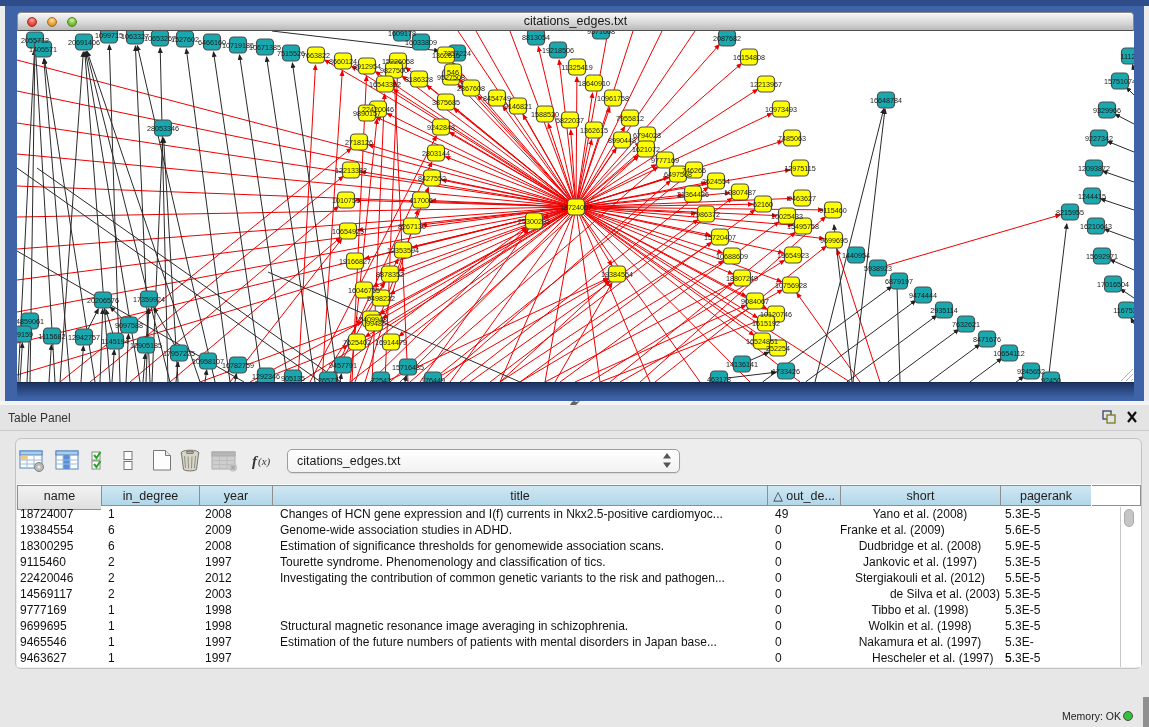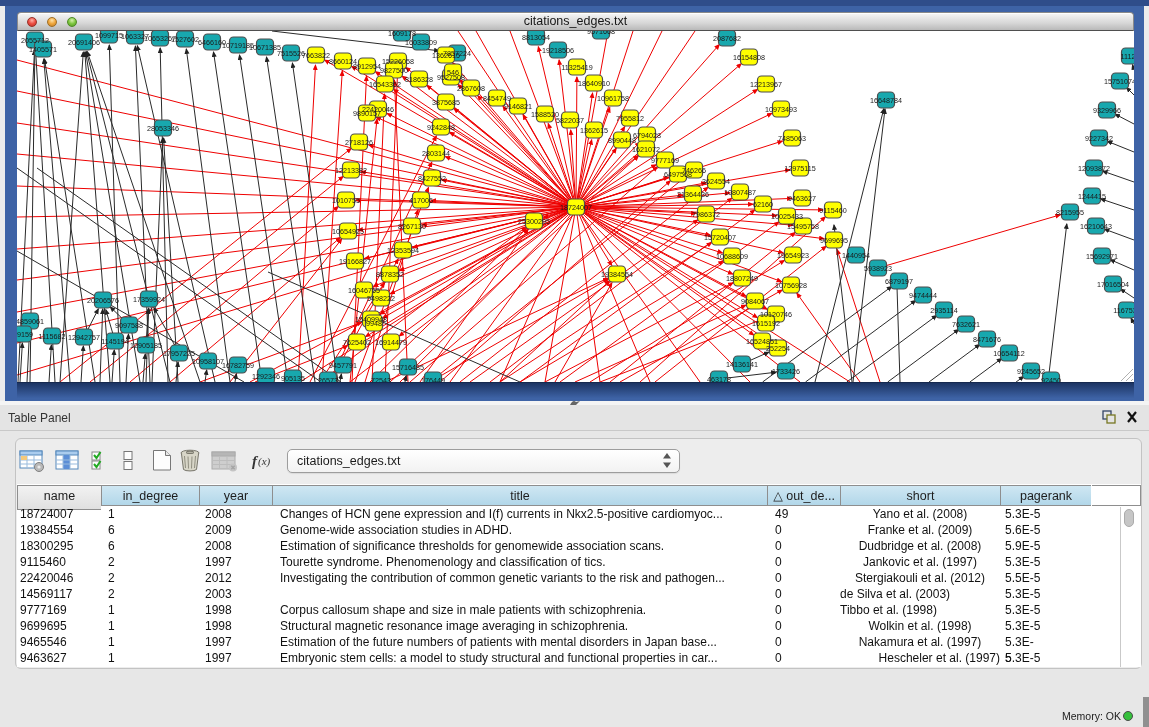--- a/index.html
+++ b/index.html
@@ -645,21 +645,21 @@
         <div style="position:absolute;left:775px;top:0">49</div>
         <div style="position:absolute;left:840px;top:0;width:160px;text-align:center">Yano et al. (2008)</div>
         <div style="position:absolute;left:1005px;top:0">5.3E-5</div>
       </div>
 <div style="position:absolute;left:0;top:522px;width:1149px;height:16px;line-height:16px">
         <div style="position:absolute;left:20px;top:0">19384554</div>
         <div style="position:absolute;left:108px;top:0">6</div>
         <div style="position:absolute;left:205px;top:0">2009</div>
         <div style="position:absolute;left:280px;top:0;width:485px;overflow:hidden;white-space:nowrap">Genome-wide association studies in ADHD.</div>
         <div style="position:absolute;left:775px;top:0">0</div>
-        <div style="position:absolute;left:840px;top:0;width:160px;text-align:center">Franke et al. (2009)</div>
+        <div style="position:absolute;left:840px;top:0;width:160px;">Franke et al. (2009)</div>
         <div style="position:absolute;left:1005px;top:0">5.6E-5</div>
       </div>
 <div style="position:absolute;left:0;top:538px;width:1149px;height:16px;line-height:16px">
         <div style="position:absolute;left:20px;top:0">18300295</div>
         <div style="position:absolute;left:108px;top:0">6</div>
         <div style="position:absolute;left:205px;top:0">2008</div>
         <div style="position:absolute;left:280px;top:0;width:485px;overflow:hidden;white-space:nowrap">Estimation of significance thresholds for genomewide association scans.</div>
         <div style="position:absolute;left:775px;top:0">0</div>
         <div style="position:absolute;left:840px;top:0;width:160px;text-align:center">Dudbridge et al. (2008)</div>
         <div style="position:absolute;left:1005px;top:0">5.9E-5</div>
@@ -680,30 +680,29 @@
         <div style="position:absolute;left:280px;top:0;width:485px;overflow:hidden;white-space:nowrap">Investigating the contribution of common genetic variants to the risk and pathogen...</div>
         <div style="position:absolute;left:775px;top:0">0</div>
         <div style="position:absolute;left:840px;top:0;width:160px;text-align:center">Stergiakouli et al. (2012)</div>
         <div style="position:absolute;left:1005px;top:0">5.5E-5</div>
       </div>
 <div style="position:absolute;left:0;top:586px;width:1149px;height:16px;line-height:16px">
         <div style="position:absolute;left:20px;top:0">14569117</div>
         <div style="position:absolute;left:108px;top:0">2</div>
         <div style="position:absolute;left:205px;top:0">2003</div>
         <div style="position:absolute;left:775px;top:0">0</div>
-        <div style="position:absolute;left:840px;top:0;width:160px;text-align:left">de Silva et al. (2003)</div>
+        <div style="position:absolute;left:840px;top:0;width:160px;text-align:right">de Silva et al. (2003)</div>
         <div style="position:absolute;left:1005px;top:0">5.3E-5</div>
       </div>
 <div style="position:absolute;left:0;top:602px;width:1149px;height:16px;line-height:16px">
         <div style="position:absolute;left:20px;top:0">9777169</div>
         <div style="position:absolute;left:108px;top:0">1</div>
         <div style="position:absolute;left:205px;top:0">1998</div>
-        <div style="position:absolute;left:280px;top:0;width:485px;overflow:hidden;white-space:nowrap">Corpus callosum shape and size in male patients with schizophrenia.</div>
-        <div style="position:absolute;left:775px;top:0">0</div>
-        <div style="position:absolute;left:840px;top:0;width:160px;">Tibbo et al. (1998)</div>
+        <div style="position:absolute;left:775px;top:0">0</div>
+        <div style="position:absolute;left:840px;top:0;width:160px;text-align:center">Tibbo et al. (1998)</div>
         <div style="position:absolute;left:1005px;top:0">5.3E-5</div>
       </div>
 <div style="position:absolute;left:0;top:618px;width:1149px;height:16px;line-height:16px">
         <div style="position:absolute;left:20px;top:0">9699695</div>
         <div style="position:absolute;left:108px;top:0">1</div>
         <div style="position:absolute;left:205px;top:0">1998</div>
         <div style="position:absolute;left:280px;top:0;width:485px;overflow:hidden;white-space:nowrap">Structural magnetic resonance image averaging in schizophrenia.</div>
         <div style="position:absolute;left:775px;top:0">0</div>
         <div style="position:absolute;left:840px;top:0;width:160px;text-align:center">Wolkin et al. (1998)</div>
         <div style="position:absolute;left:1005px;top:0">5.3E-5</div>
@@ -714,23 +713,22 @@
         <div style="position:absolute;left:205px;top:0">1997</div>
         <div style="position:absolute;left:280px;top:0;width:485px;overflow:hidden;white-space:nowrap">Estimation of the future numbers of patients with mental disorders in Japan base...</div>
         <div style="position:absolute;left:775px;top:0">0</div>
         <div style="position:absolute;left:840px;top:0;width:160px;text-align:center">Nakamura et al. (1997)</div>
         <div style="position:absolute;left:1005px;top:0">5.3E-5</div>
       </div>
 <div style="position:absolute;left:0;top:650px;width:1149px;height:16px;line-height:16px">
         <div style="position:absolute;left:20px;top:0">9463627</div>
         <div style="position:absolute;left:108px;top:0">1</div>
         <div style="position:absolute;left:205px;top:0">1997</div>
-        <div style="position:absolute;left:280px;top:0;width:485px;overflow:hidden;white-space:nowrap">Embryonic stem cells: a model to study structural and functional properties in car...</div>
-        <div style="position:absolute;left:775px;top:0">0</div>
-        <div style="position:absolute;left:840px;top:0;width:160px;text-align:right">Hescheler et al. (1997)</div>
+        <div style="position:absolute;left:775px;top:0">0</div>
+        <div style="position:absolute;left:872px;top:0;width:160px;text-align:left">Hescheler et al. (1997)</div>
         <div style="position:absolute;left:1005px;top:0">5.3E-5</div>
       </div>
   </div>
 
   <div class="abs" style="left:1120px;top:507px;width:1px;height:160px;background:#c9c9c9"></div>
   <div class="abs" style="left:1124px;top:509px;width:10px;height:18px;border-radius:5px;background:#c6c6c6;border:1px solid #ababab"></div>
 
 
   <div class="abs" style="left:1062px;top:710px;font-size:10.5px;color:#222;white-space:nowrap">Memory: OK</div>
   <div class="abs" style="left:1123px;top:711px;width:10px;height:10px;border-radius:50%;background:#35c03c;border:1px solid #4a4a4a"></div>

